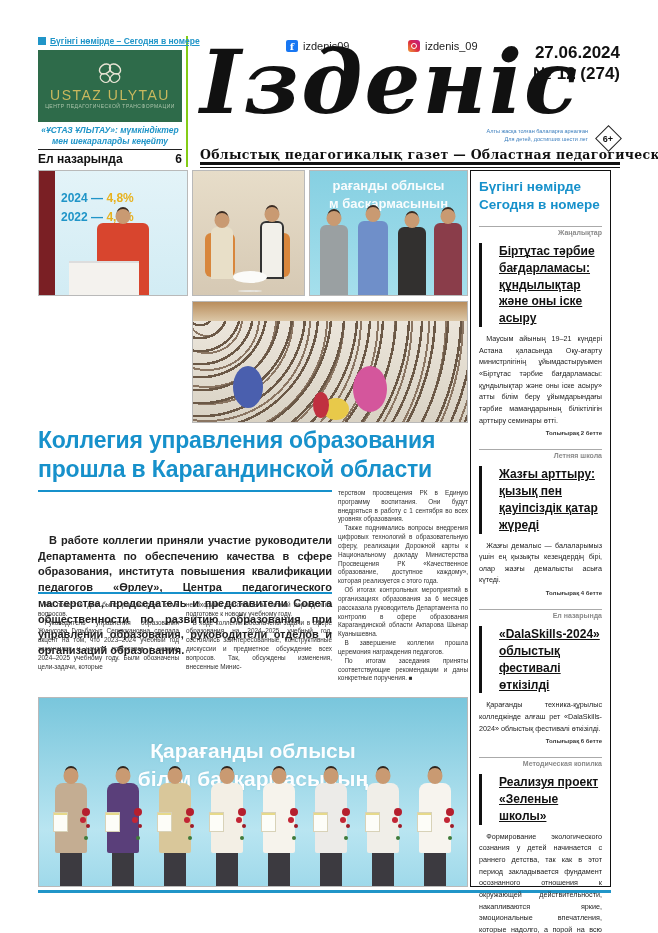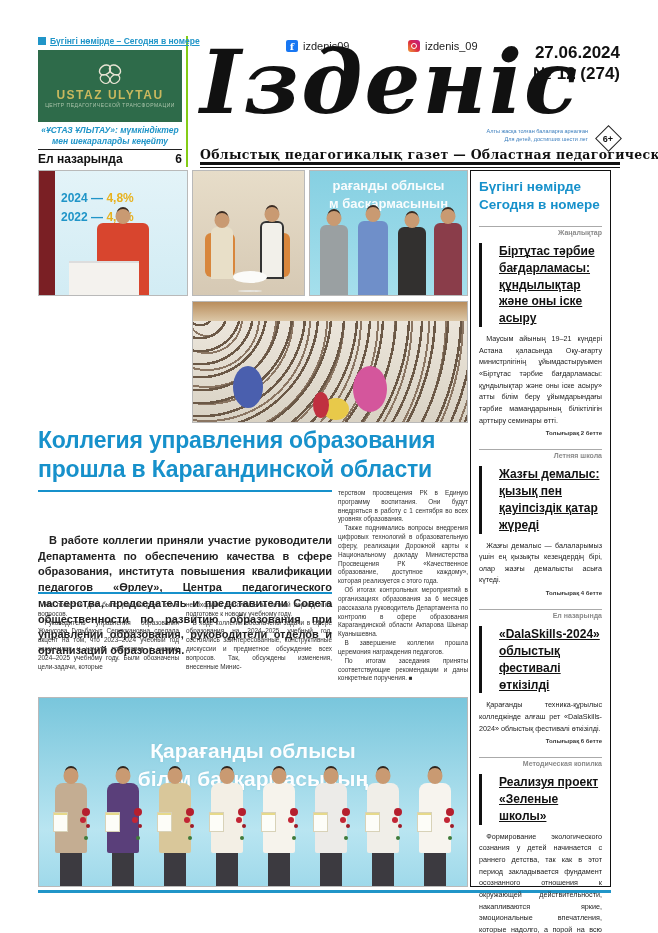--- a/index.html
+++ b/index.html
@@ -6,21 +6,21 @@
   html,body { background:#fff; }
   body { width:658px; height:933px; font-family:"Liberation Sans", sans-serif; position:relative; }
   .page { position:absolute; left:0; top:0; width:658px; height:933px; background:#fff; overflow:hidden; }
 
   
   .left-box { position:absolute; left:38px; top:36px; width:150px; height:131px; border-right:2px solid #84cc16; padding-right:4px; }
   .lb-header { display:flex; align-items:center; gap:4px; }
   .lb-square { width:8px; height:8px; background:#2095c8; flex:0 0 auto; }
   .lb-header-text { font-size:8.5px; font-weight:bold; color:#2095c8; text-decoration:underline; white-space:nowrap; }
   .lb-logo { margin-top:4px; height:72px; background:#2e6b4a; display:flex; flex-direction:column; align-items:center; justify-content:center; }
-  .lb-logo-title { color:#c9b85e; font-size:12px; font-weight:bold; letter-spacing:1.5px; margin-top:2px; }
+  .lb-logo-title { color:#c9b85e; font-size:14px; font-weight:normal; letter-spacing:1.5px; margin-top:2px; }
   .lb-logo-sub { color:#aac4aa; font-size:5px; letter-spacing:0.5px; text-align:center; line-height:1.3; text-transform:uppercase; }
   .lb-caption { margin-top:3px; color:#2095c8; font-size:8.5px; font-weight:bold; font-style:italic; text-align:center; line-height:1.25; }
   .lb-rubric { margin-top:3px; border-top:1.5px solid #222; display:flex; justify-content:space-between; align-items:baseline; padding-top:2px; }
   .lb-rubric-label { font-size:12px; font-weight:bold; color:#111; }
   .lb-rubric-page { font-size:12px; font-weight:bold; color:#111; }
 
   
   .masthead { position:absolute; left:200px; top:34px; width:420px; height:128px; }
   .social { position:absolute; top:6px; display:flex; align-items:center; gap:5px; font-size:11px; color:#222; }
   .social.fb { left:86px; }
@@ -270,21 +270,21 @@
 
     <section class="sb-section">
       <div class="sb-label">Жаңалықтар</div>
       <div class="sb-head">Біртұтас тәрбие бағдарламасы: құндылықтар және оны іске асыру</div>
       <div class="sb-body"> Маусым айының 19–21 күндері Астана қаласында Оқу-ағарту министрлігінің ұйымдастыруымен «Біртұтас тәрбие бағдарламасы: құндылықтар және оны іске асыру» атты білім беру ұйымдарындағы тәрбие мамандарының біліктілігін арттыру семинары өтті.</div>
       <div class="sb-more">Толығырақ 2 бетте</div>
     </section>
 
     <section class="sb-section">
       <div class="sb-label">Летняя школа</div>
-      <div class="sb-head">Жазғы демалыс: қызық пен қауіпсіздік қатар жүреді</div>
+      <div class="sb-head">Жазғы арттыру: қызық пен қауіпсіздік қатар жүреді</div>
       <div class="sb-body"> Жазғы демалыс — балаларымыз үшін ең қызықты кезеңдердің бірі, олар жазғы демалысты асыға күтеді.</div>
       <div class="sb-more">Толығырақ 4 бетте</div>
     </section>
 
     <section class="sb-section">
       <div class="sb-label">Ел назарында</div>
       <div class="sb-head">«DalaSkills-2024» облыстық фестивалі өткізілді</div>
       <div class="sb-body"> Қарағанды техника-құрылыс колледжінде алғаш рет «DalaSkills-2024» облыстық фестивалі өткізілді.</div>
       <div class="sb-more">Толығырақ 6 бетте</div>
     </section>

